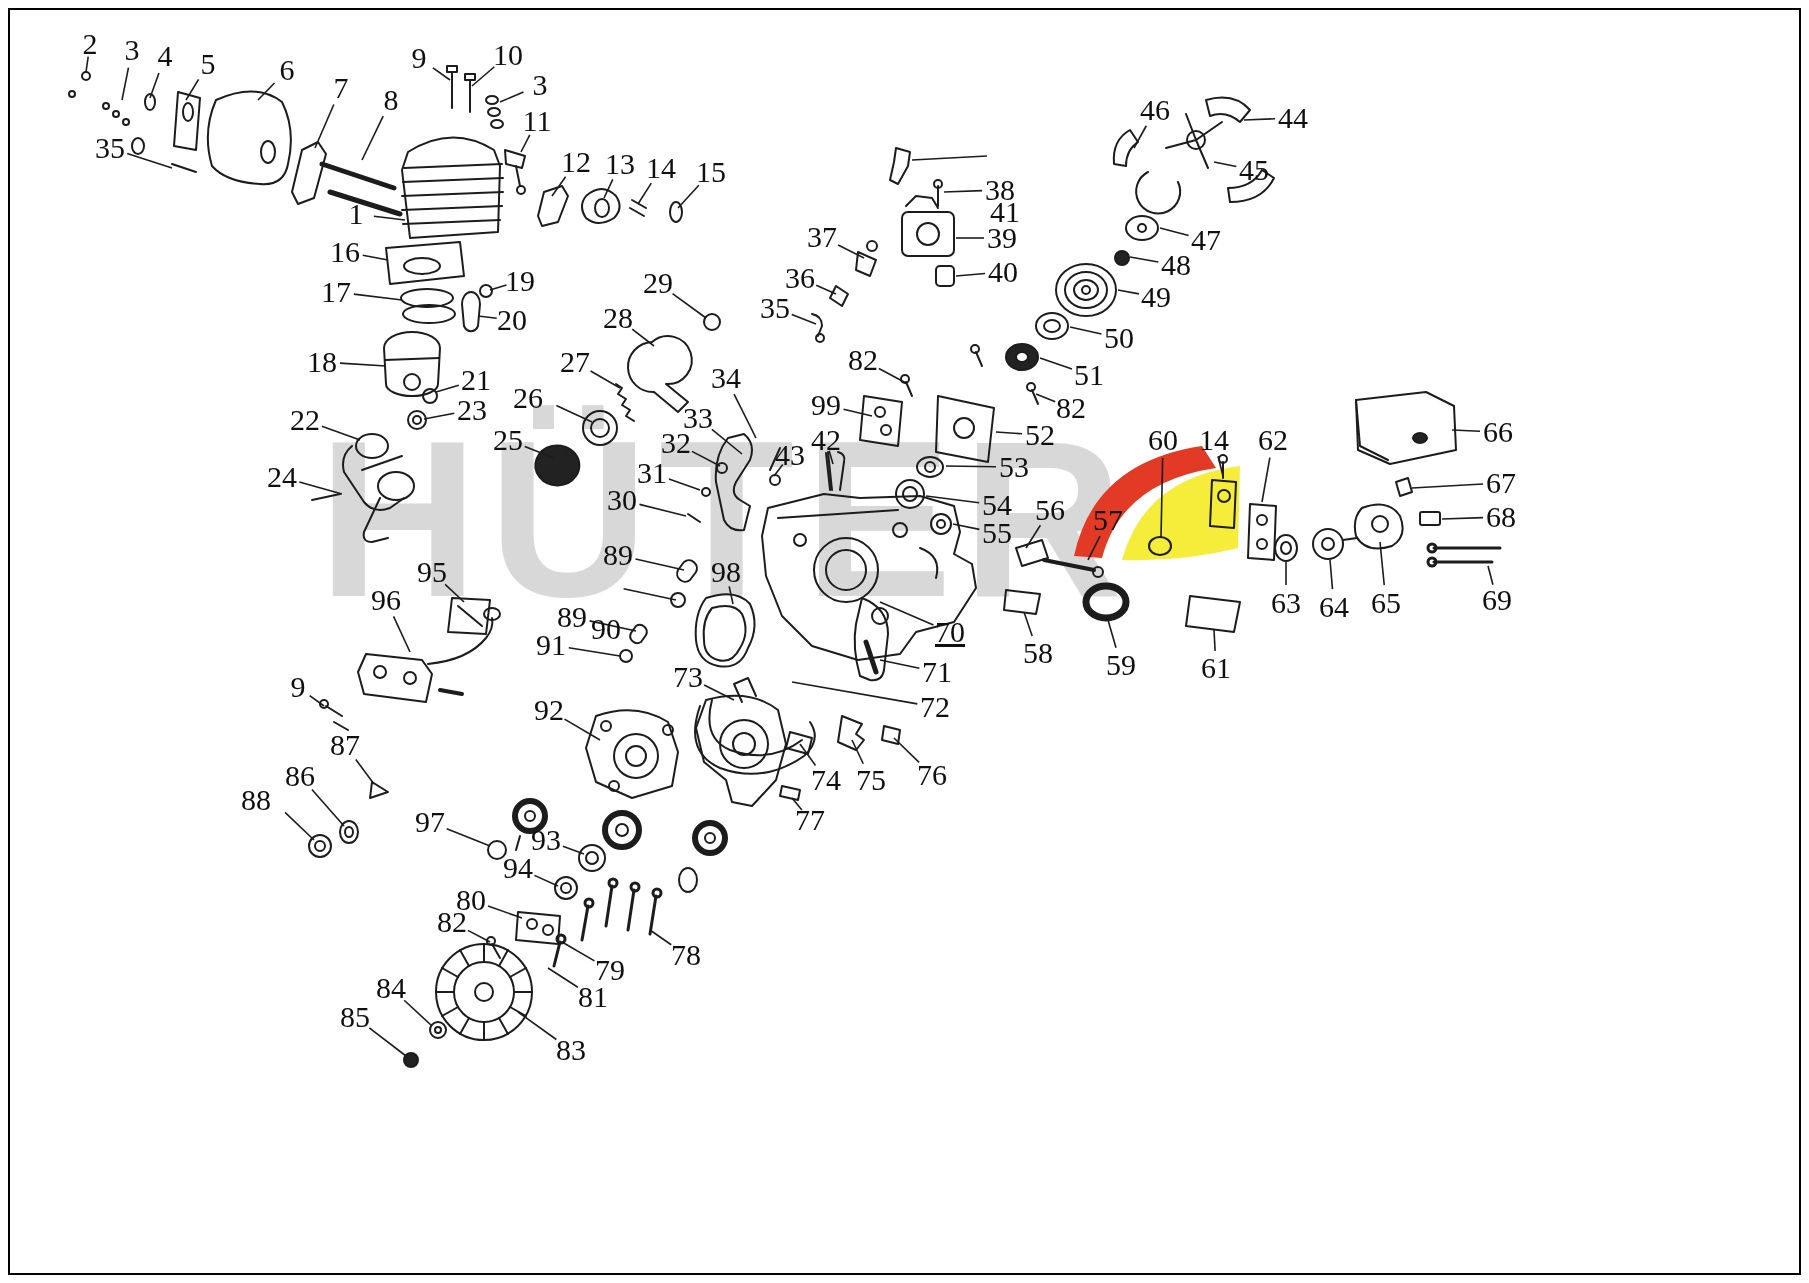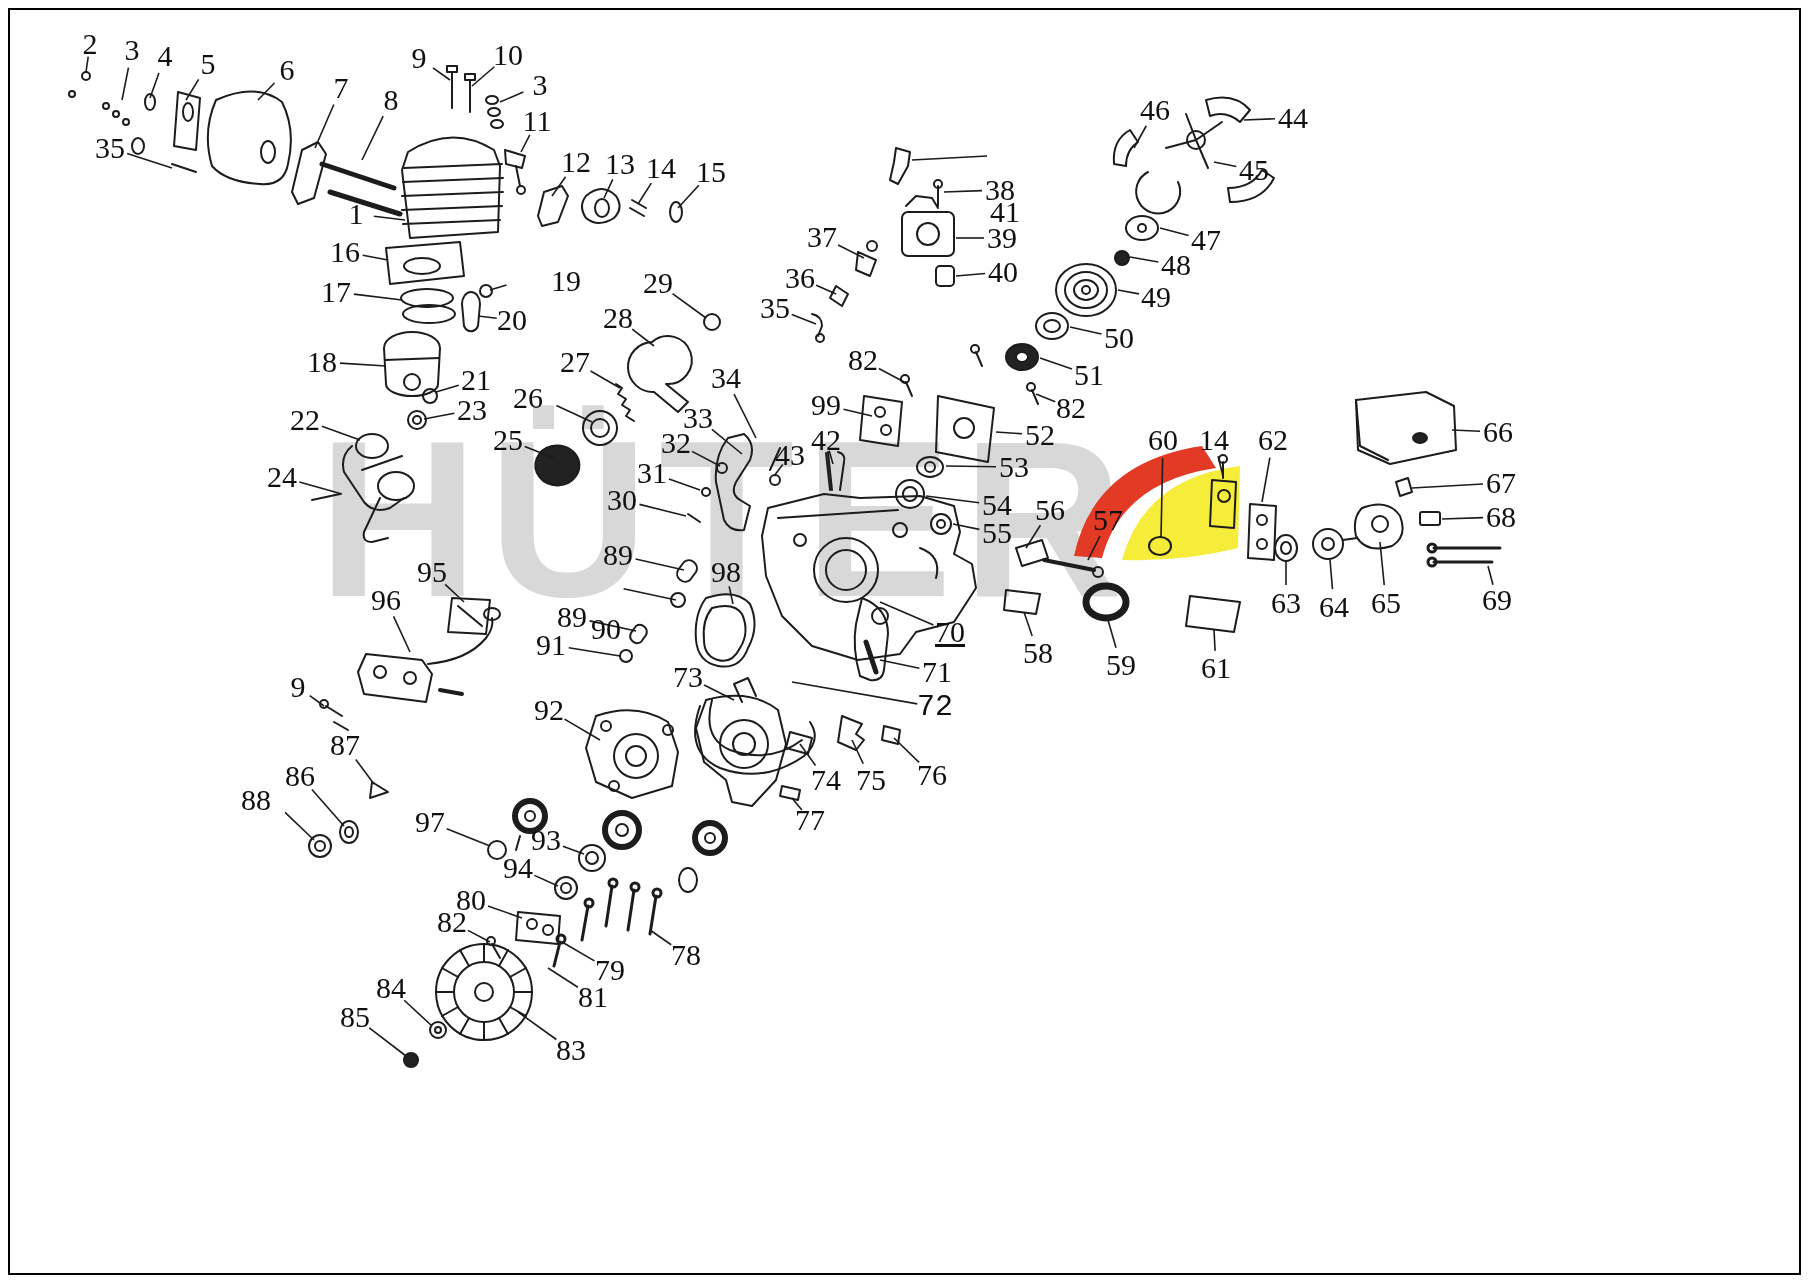--- a/index.html
+++ b/index.html
@@ -489,21 +489,21 @@
       <div class="part-label" style="left: 540px; top: 85px;">3</div>
       <div class="part-label" style="left: 537px; top: 121px;">11</div>
       <div class="part-label" style="left: 110px; top: 148px;">35</div>
       <div class="part-label" style="left: 356px; top: 214px;">1</div>
       <div class="part-label" style="left: 576px; top: 162px;">12</div>
       <div class="part-label" style="left: 620px; top: 164px;">13</div>
       <div class="part-label" style="left: 661px; top: 168px;">14</div>
       <div class="part-label" style="left: 711px; top: 172px;">15</div>
       <div class="part-label" style="left: 345px; top: 252px;">16</div>
       <div class="part-label" style="left: 336px; top: 292px;">17</div>
-      <div class="part-label" style="left: 520px; top: 281px; margin-left: 46px;">19</div>
+      <div class="part-label" style="left: 520px; top: 281px;">19</div>
       <div class="part-label" style="left: 512px; top: 320px;">20</div>
       <div class="part-label" style="left: 322px; top: 362px;">18</div>
       <div class="part-label" style="left: 476px; top: 380px;">21</div>
       <div class="part-label" style="left: 472px; top: 410px;">23</div>
       <div class="part-label" style="left: 305px; top: 420px;">22</div>
       <div class="part-label" style="left: 282px; top: 477px;">24</div>
       <div class="part-label" style="left: 508px; top: 440px;">25</div>
       <div class="part-label" style="left: 528px; top: 398px;">26</div>
       <div class="part-label" style="left: 575px; top: 362px;">27</div>
       <div class="part-label" style="left: 618px; top: 318px;">28</div>
@@ -547,21 +547,21 @@
       <div class="part-label" style="left: 1501px; top: 517px;">68</div>
       <div class="part-label" style="left: 1497px; top: 600px;">69</div>
       <div class="part-label" style="left: 1286px; top: 603px;">63</div>
       <div class="part-label" style="left: 1334px; top: 607px;">64</div>
       <div class="part-label" style="left: 1386px; top: 603px;">65</div>
       <div class="part-label" style="left: 1216px; top: 668px;">61</div>
       <div class="part-label" style="left: 1121px; top: 665px;">59</div>
       <div class="part-label" style="left: 1038px; top: 653px;">58</div>
       <div class="part-label" style="left: 950px; top: 632px; text-decoration: underline;">70</div>
       <div class="part-label" style="left: 937px; top: 672px;">71</div>
-      <div class="part-label" style="left: 935px; top: 707px; font-family: Liberation Mono, monospace;">72</div>
+      <div class="part-label" style="left: 935px; top: 707px;">72</div>
       <div class="part-label" style="left: 618px; top: 555px;">89</div>
       <div class="part-label" style="left: 606px; top: 585px; margin-top: 44px;">90</div>
       <div class="part-label" style="left: 726px; top: 572px;">98</div>
       <div class="part-label" style="left: 572px; top: 617px;">89</div>
       <div class="part-label" style="left: 551px; top: 645px;">91</div>
       <div class="part-label" style="left: 432px; top: 572px;">95</div>
       <div class="part-label" style="left: 386px; top: 600px;">96</div>
       <div class="part-label" style="left: 298px; top: 687px;">9</div>
       <div class="part-label" style="left: 688px; top: 677px;">73</div>
       <div class="part-label" style="left: 345px; top: 745px;">87</div>

